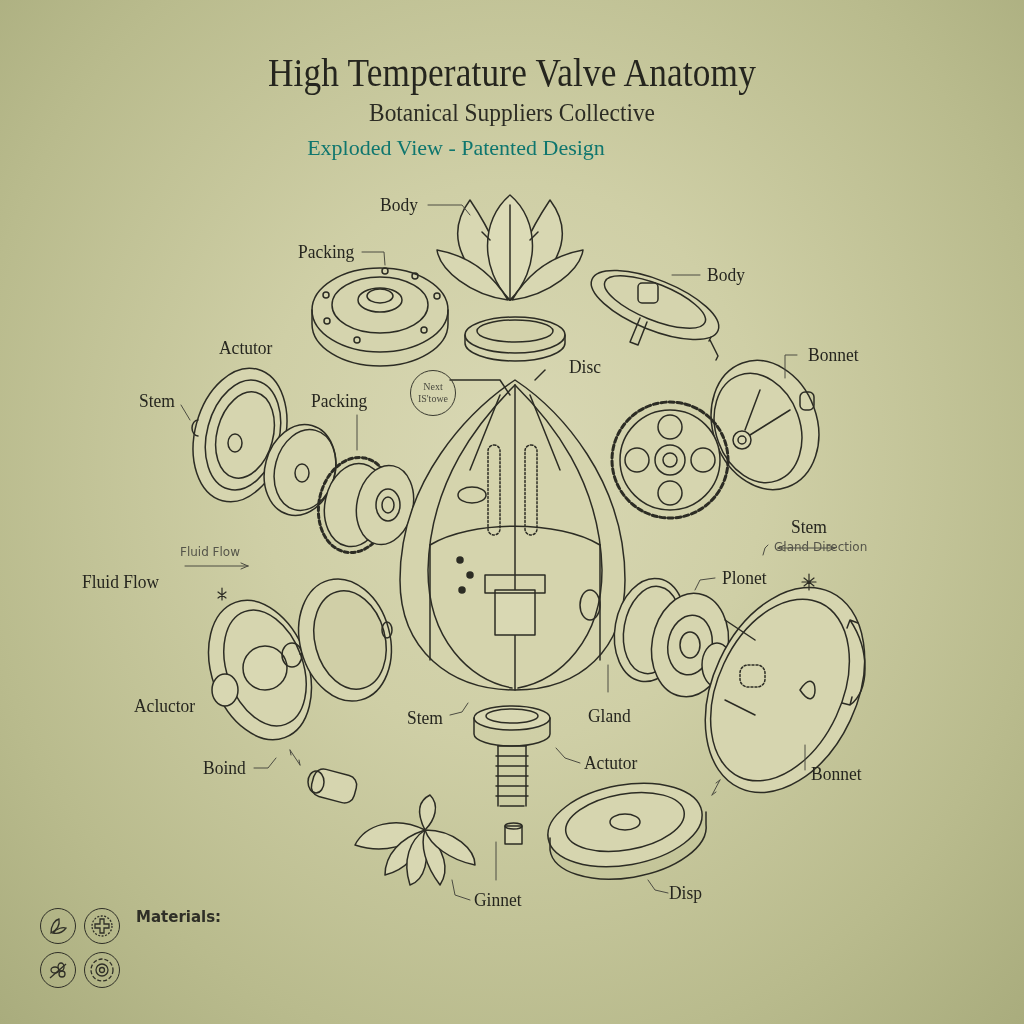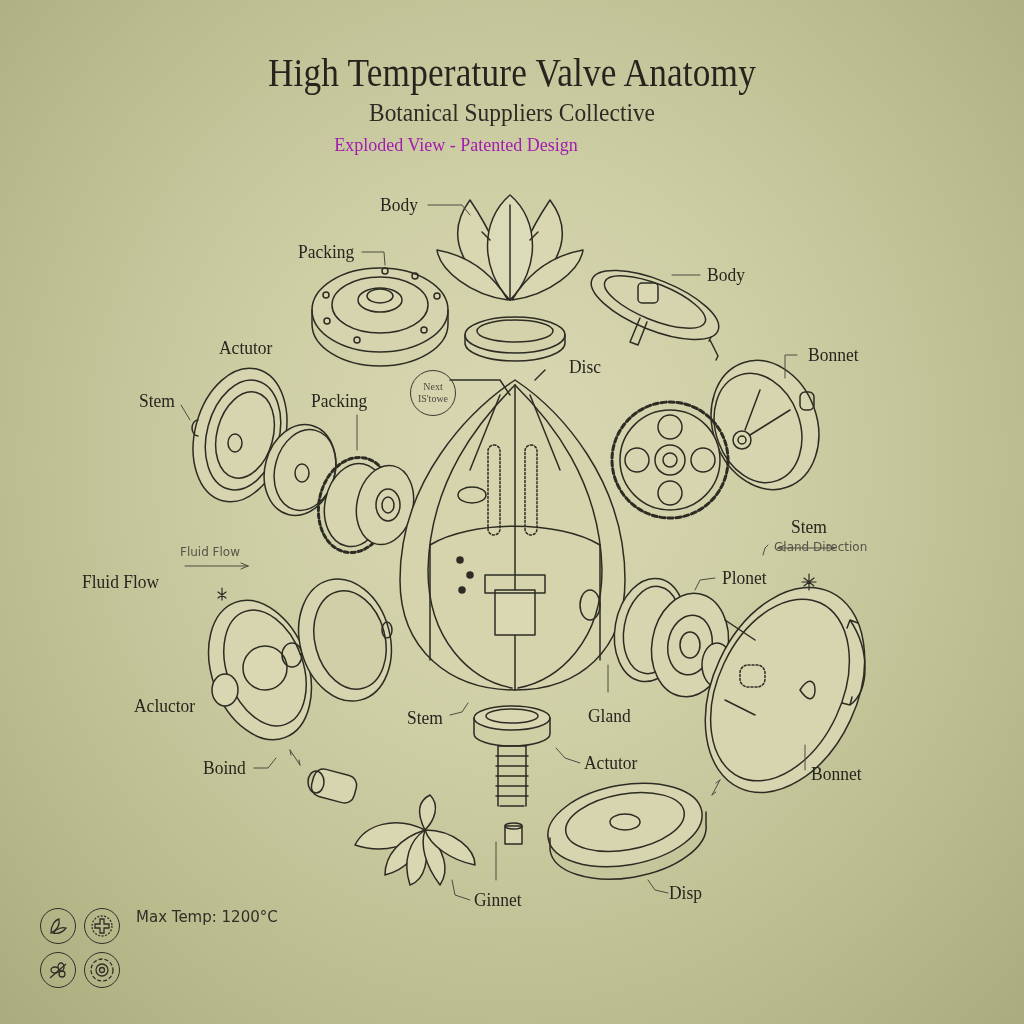--- a/index.html
+++ b/index.html
@@ -18,21 +18,21 @@
     }
     .subtitle {
       position: absolute; left: 0; width: 1024px; top: 98px; text-align: center;
       font-family: "Liberation Serif", "DejaVu Serif", serif;
       font-size: 26px; color: #2c2c24;
       transform: scaleX(0.9); transform-origin: 512px 0;
     }
     .tagline {
       position: absolute; left: 0; width: 912px; top: 135px; text-align: center;
       font-family: "Liberation Serif", "DejaVu Serif", serif;
-      font-size: 18px; color: #a21caf;
+      font-size: 22px; color: #0f766e;
     }
     svg.diagram { position: absolute; left: 0; top: 0; width: 1024px; height: 1024px; }
     .lbl {
       position: absolute; font-family: "Liberation Serif", "DejaVu Serif", serif;
       font-size: 19px; color: #26261f; white-space: nowrap;
       transform: scaleX(0.92); transform-origin: 0 0;
     }
     .lbl.sm { font-family: "DejaVu Sans", "Liberation Sans", sans-serif; font-size: 12px; color: #55554a; transform: none; }
     .badge {
       position: absolute; left: 410px; top: 370px; width: 44px; height: 44px;
@@ -305,15 +305,15 @@
     </div>
     <div class="legend-icon" style="left:46px;top:46px">
       <svg width="26" height="26" viewBox="0 0 26 26" fill="none" stroke="#2f2f27" stroke-width="1.3">
           <circle cx="13" cy="13" r="11" stroke-dasharray="4 2"></circle>
           <circle cx="13" cy="13" r="6"></circle>
           <circle cx="13" cy="13" r="2.5"></circle>
         </svg>
     </div>
   </div>
   <div class="legend-text">
-    <div class="l">Max Temp: 1200°C</div>
+    <div class="h">Materials:</div>
   </div>
 </div>
 
 </body></html>

